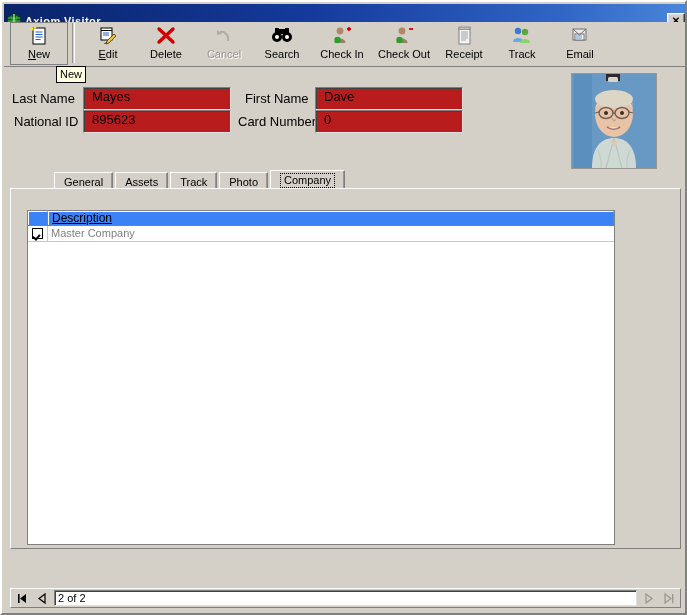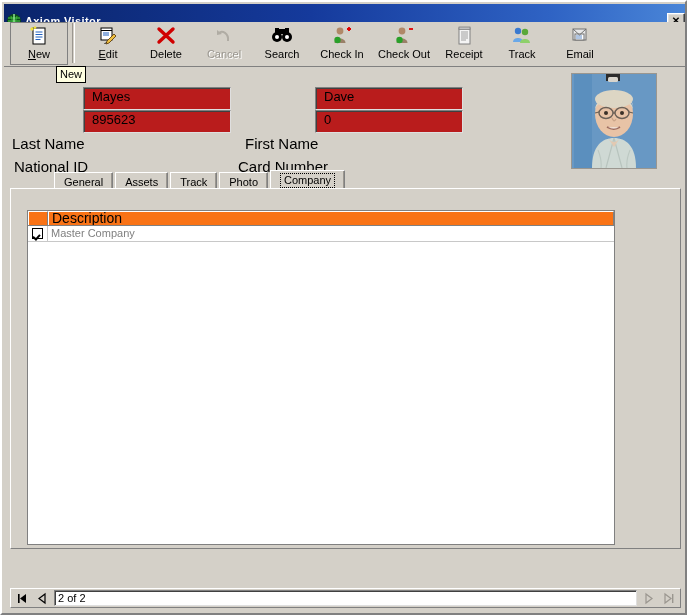--- a/index.html
+++ b/index.html
@@ -130,24 +130,23 @@
     color: #000;
     padding: 0px 3px 1px 3px;
     line-height: 14px;
     z-index: 50;
     white-space: nowrap;
   }
 
   
   .field-label {
     position: absolute;
-    font-size: 15px;
+    font-size: 13px;
     color: #000000;
     white-space: nowrap;
-    margin-top: 44px;
   }
   .field-input {
     position: absolute;
     background: #b91c1c;
     border: 1px solid #808080;
     border-right-color: #dfdfdf;
     border-bottom-color: #dfdfdf;
     box-shadow: inset 1px 1px 0 #404040;
     font-size: 13px;
     font-family: "Liberation Sans", sans-serif;
@@ -236,31 +235,32 @@
     overflow: hidden;
   }
   .grid-header {
     display: flex;
     height: 15px;
     background: #d4d0c8;
     box-sizing: border-box;
     border-bottom: 1px solid #808080;
   }
   .gh-cell {
-    background: #f97316;
+    background: #3b82f6;
     border-right: 1px solid #808080;
     border-top: 1px solid #ffffff;
     border-left: 1px solid #ffffff;
     box-sizing: border-box;
-    font-size: 14px;
+    font-size: 12px;
     color: #000;
     padding-left: 3px;
     line-height: 13px;
     overflow: hidden;
     white-space: nowrap;
+    text-decoration: underline;
   }
   .gh-cell.sel { width: 20px; flex: 0 0 20px; padding-left: 0; }
   .gh-cell.desc { flex: 1 1 auto; }
   .grid-row {
     display: flex;
     height: 16px;
     box-sizing: border-box;
     border-bottom: 1px solid #c8c8c8;
   }
   .gr-cell {

